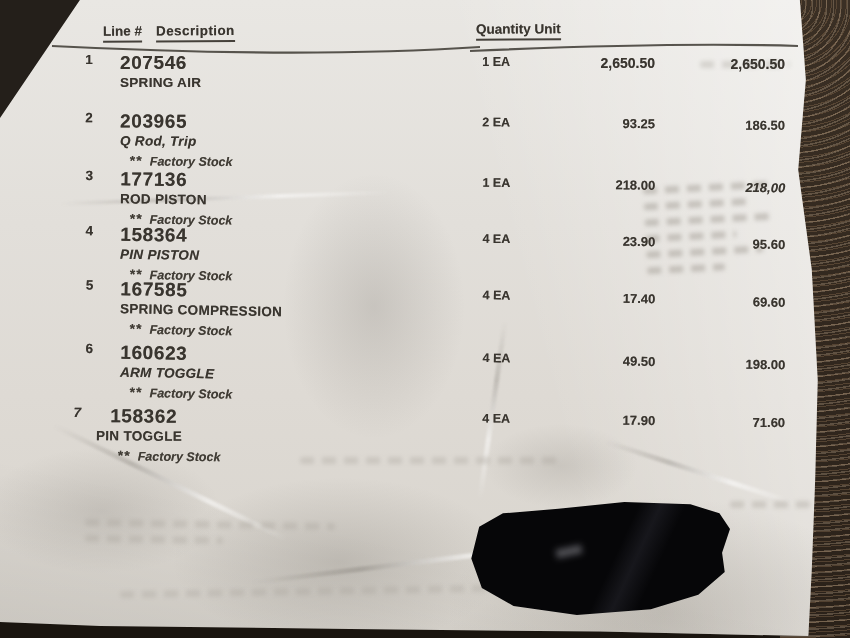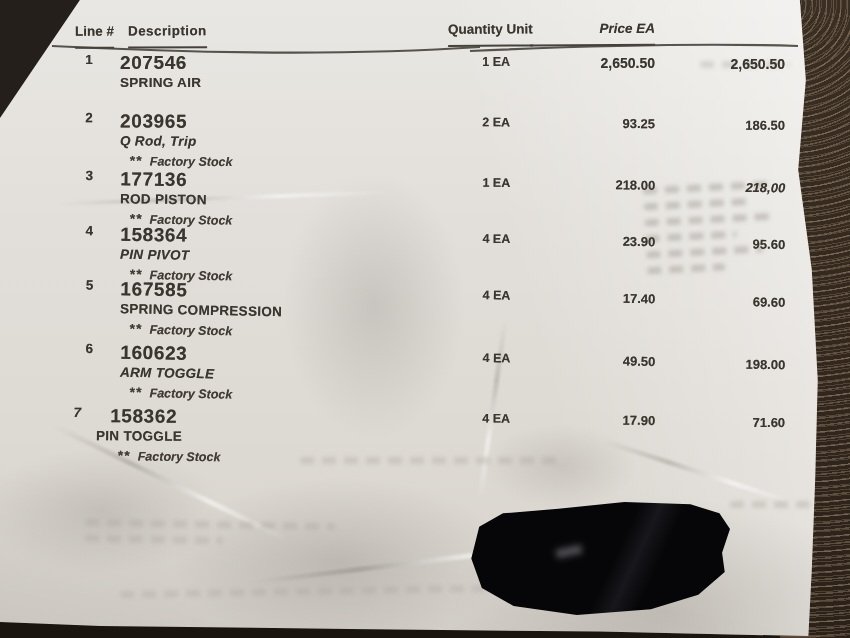--- a/index.html
+++ b/index.html
@@ -41,21 +41,21 @@
   .c2{left:490px;top:320px;width:5px;height:180px;background:linear-gradient(180deg,transparent,rgba(80,75,68,.2),rgba(255,255,255,.5),transparent);transform:rotate(8deg);}
   .c3{left:40px;top:480px;width:260px;height:5px;transform:rotate(26deg);}
   .c4{left:250px;top:560px;width:330px;height:5px;transform:rotate(-7deg);}
   .c5{left:600px;top:470px;width:200px;height:5px;transform:rotate(18deg);}
   
   .smudge{position:absolute;filter:blur(2px);opacity:.5;}
   .smudge .bar{height:7px;margin:9px 0;border-radius:3px;background:repeating-linear-gradient(90deg,#a39e96 0 14px,transparent 14px 22px);}
   
   .sheet{position:absolute;left:50px;top:12px;width:760px;height:600px;color:#39352f;}
   .hdr{position:absolute;left:0;top:10px;width:100%;font-weight:bold;font-size:13.5px;transform:rotate(-.3deg);}
-  .hdr span{display:inline-block;border-bottom:2px solid #45413b;padding-bottom:8px;}
+  .hdr span{display:inline-block;border-bottom:2px solid #45413b;padding-bottom:2px;margin-left:28px;}
   .h-line{position:absolute;left:25px;}
   .h-desc{position:absolute;left:78px;letter-spacing:.4px;}
   .h-qty{position:absolute;left:398px;}
   .h-pea{position:absolute;left:480px;width:125px;text-align:right;font-style:italic;}
   .h-tot{position:absolute;left:600px;width:138px;text-align:right;font-style:italic;letter-spacing:.4px;}
   .rule{position:absolute;left:0;top:26px;}
   .row{position:absolute;left:0;width:745px;height:60px;}
   .c-line{position:absolute;left:22px;width:34px;text-align:center;top:0;font-size:13.5px;font-weight:600;}
   .c-part{position:absolute;left:70px;top:0;font-size:19px;font-weight:600;letter-spacing:.6px;}
   .c-desc{position:absolute;left:70px;top:23px;font-size:13.5px;font-weight:600;letter-spacing:.3px;}
@@ -112,21 +112,20 @@
     <div class="smudge" style="left:730px;top:492px;width:80px;opacity:.35;">
       <div class="bar"></div>
     </div>
   </div>
 
   <div class="sheet">
     <div class="hdr">
       <span class="h-line">Line #</span>
       <span class="h-desc">Description</span>
       <span class="h-qty">Quantity Unit</span>
-      <span class="h-pea">Price EA</span>
     </div>
     <svg class="rule" width="760" height="24" viewBox="0 0 760 24">
       <path d="M2,8 C140,15 290,18 430,9" fill="none" stroke="#46423c" stroke-width="2.2" opacity=".9"></path>
       <path d="M420,13 C555,7 655,5 748,8" fill="none" stroke="#46423c" stroke-width="2.2" opacity=".9"></path>
     </svg>
 
     <div class="row big" style="top:40px;">
       <div class="c-line">1</div>
       <div class="c-part">207546</div>
       <div class="c-desc">SPRING AIR</div>
@@ -151,21 +150,21 @@
       <div class="c-desc">ROD PISTON</div>
       <div class="c-note"><span class="stars">**</span><span>Factory Stock</span></div>
       <div class="c-qty">1 EA</div>
       <div class="c-pea">218.00</div>
       <div class="c-tot" style="font-style:italic;">218,00</div>
     </div>
 
     <div class="row" style="top:216px;transform:rotate(.8deg);">
       <div class="c-line">4</div>
       <div class="c-part">158364</div>
-      <div class="c-desc" style="font-style:italic;">PIN PIVOT</div>
+      <div class="c-desc" style="font-style:italic;">PIN PISTON</div>
       <div class="c-note"><span class="stars">**</span><span>Factory Stock</span></div>
       <div class="c-qty">4 EA</div>
       <div class="c-pea">23.90</div>
       <div class="c-tot">95.60</div>
     </div>
 
     <div class="row" style="top:272px;transform:rotate(1.1deg);">
       <div class="c-line">5</div>
       <div class="c-part">167585</div>
       <div class="c-desc">SPRING COMPRESSION</div>

